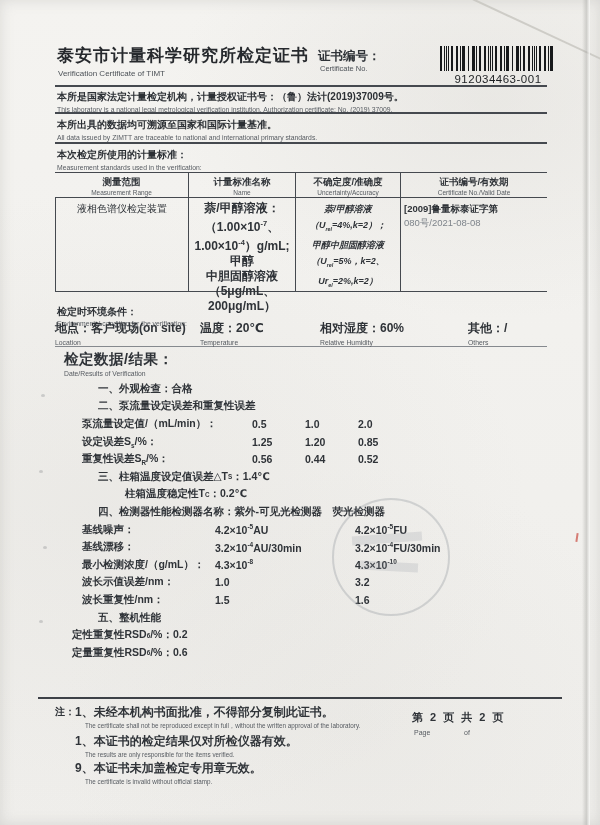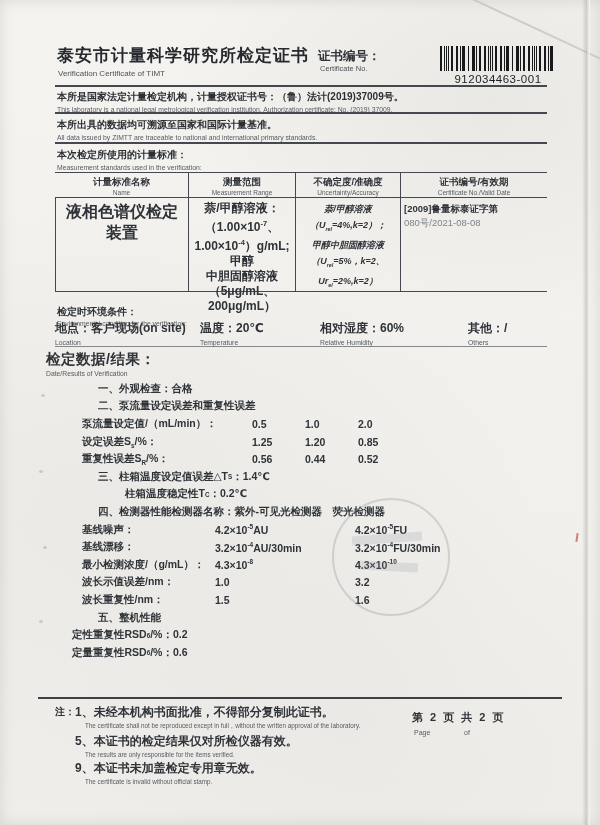--- a/index.html
+++ b/index.html
@@ -52,21 +52,21 @@
   
   .std-table { position:absolute; left:55px; top:172px; width:492px;
     border-top:1.5px solid #45494f; border-bottom:1.5px solid #45494f;
     display:grid; grid-template-columns:133px 107px 105px 147px; }
   .std-cell { padding:2px 3px; }
   .std-cell + .std-cell { border-left:1px solid #45494f; }
   .std-head { text-align:center; border-bottom:1.5px solid #45494f; padding-top:3px; height:25px; }
   .std-head .zh { font-size:9.5px; font-weight:600; }
   .std-head .en { font-size:6.5px; color:#565b61; }
   .std-body { height:93px; }
-  .cell-name { text-align:center; font-size:16px; font-weight:700; padding-top:4px; }
+  .cell-name { text-align:center; font-size:10px; font-weight:400; padding-top:4px; }
   .cell-range { text-align:center; font-size:12px; line-height:15px; padding-top:3px; font-weight:600; }
   .cell-unc { text-align:center; font-size:9px; line-height:16px; padding-top:3px;
     font-style:italic; font-weight:600; }
   .cell-cert { font-size:9.5px; line-height:14px; padding-top:4px; font-weight:600; }
   .cell-cert .faded { color:#7e848b; font-weight:400; }
   sub { font-size:0.6em; } sup { font-size:0.62em; }
 
   
   .env-head { position:absolute; left:57px; top:305px; }
   .env-head .zh { font-size:10px; font-weight:600; }
@@ -74,21 +74,21 @@
   .env-row { position:absolute; left:55px; top:320px; width:492px; height:27px;
     border-bottom:1px solid #85898e; }
   .env-item { position:absolute; top:0; }
   .env-item .line1 { font-size:12px; }
   .env-item .lbl { font-weight:700; }
   .env-item .val { font-weight:600; }
   .env-item .en { font-size:6.8px; color:#565b61; margin-top:2px; }
   .env-loc { left:0; } .env-temp { left:145px; } .env-hum { left:265px; } .env-oth { left:413px; }
 
   
-  .res-head { position:absolute; left:46px; top:350px; }
+  .res-head { position:absolute; left:64px; top:350px; }
   .res-head .zh { font-size:14.5px; font-weight:700; letter-spacing:0.5px; }
   .res-head .en { font-size:6.8px; color:#565b61; margin-top:1px; }
   .res-body { position:absolute; left:55px; top:380px; width:500px; font-size:10.5px; font-weight:600; }
   .rline { height:17.6px; display:flex; align-items:center; }
   .ind-a { padding-left:43px; }  
   .ind-b { padding-left:27px; }  
   .ind-c { padding-left:70px; }  
   .ind-d { padding-left:17px; }  
   .plbl { display:inline-block; width:170px; }
   .pv { display:inline-block; width:53px; font-weight:600; }
@@ -151,26 +151,26 @@
   </div>
   <div class="rule rule-3"></div>
 
   <div class="stmt stmt-3">
     <div class="zh">本次检定所使用的计量标准：</div>
     <div class="en">Measurement standards used in the verification:</div>
   </div>
 
   <div class="std-table">
     <div class="std-cell std-head">
+      <div class="zh">测量范围</div>
+      <div class="en">Measurement Range</div>
+    </div>
+    <div class="std-cell std-head">
       <div class="zh">计量标准名称</div>
       <div class="en">Name</div>
-    </div>
-    <div class="std-cell std-head">
-      <div class="zh">测量范围</div>
-      <div class="en">Measurement Range</div>
     </div>
     <div class="std-cell std-head">
       <div class="zh">不确定度/准确度</div>
       <div class="en">Uncertainty/Accuracy</div>
     </div>
     <div class="std-cell std-head">
       <div class="zh">证书编号/有效期</div>
       <div class="en">Certificate No./Valid Date</div>
     </div>
     <div class="std-cell std-body cell-name">液相色谱仪检定装置</div>
@@ -271,21 +271,21 @@
 
   <div class="footer-rule"></div>
   <div class="notes">
     <div class="note-label">注：</div>
     <div class="note-items">
       <div class="note-item">
         <div class="zh">1、未经本机构书面批准，不得部分复制此证书。</div>
         <div class="en">The certificate shall not be reproduced except in full，without the written approval of the laboratory.</div>
       </div>
       <div class="note-item">
-        <div class="zh">5、本证书的检定结果仅对所检仪器有效。</div>
+        <div class="zh">1、本证书的检定结果仅对所检仪器有效。</div>
         <div class="en">The results are only responsible for the items verified.</div>
       </div>
       <div class="note-item">
         <div class="zh">9、本证书未加盖检定专用章无效。</div>
         <div class="en">The certificate is invalid without official stamp.</div>
       </div>
     </div>
   </div>
   <div class="pagenum">
     <div class="zh">第 2 页 共 2 页</div>

